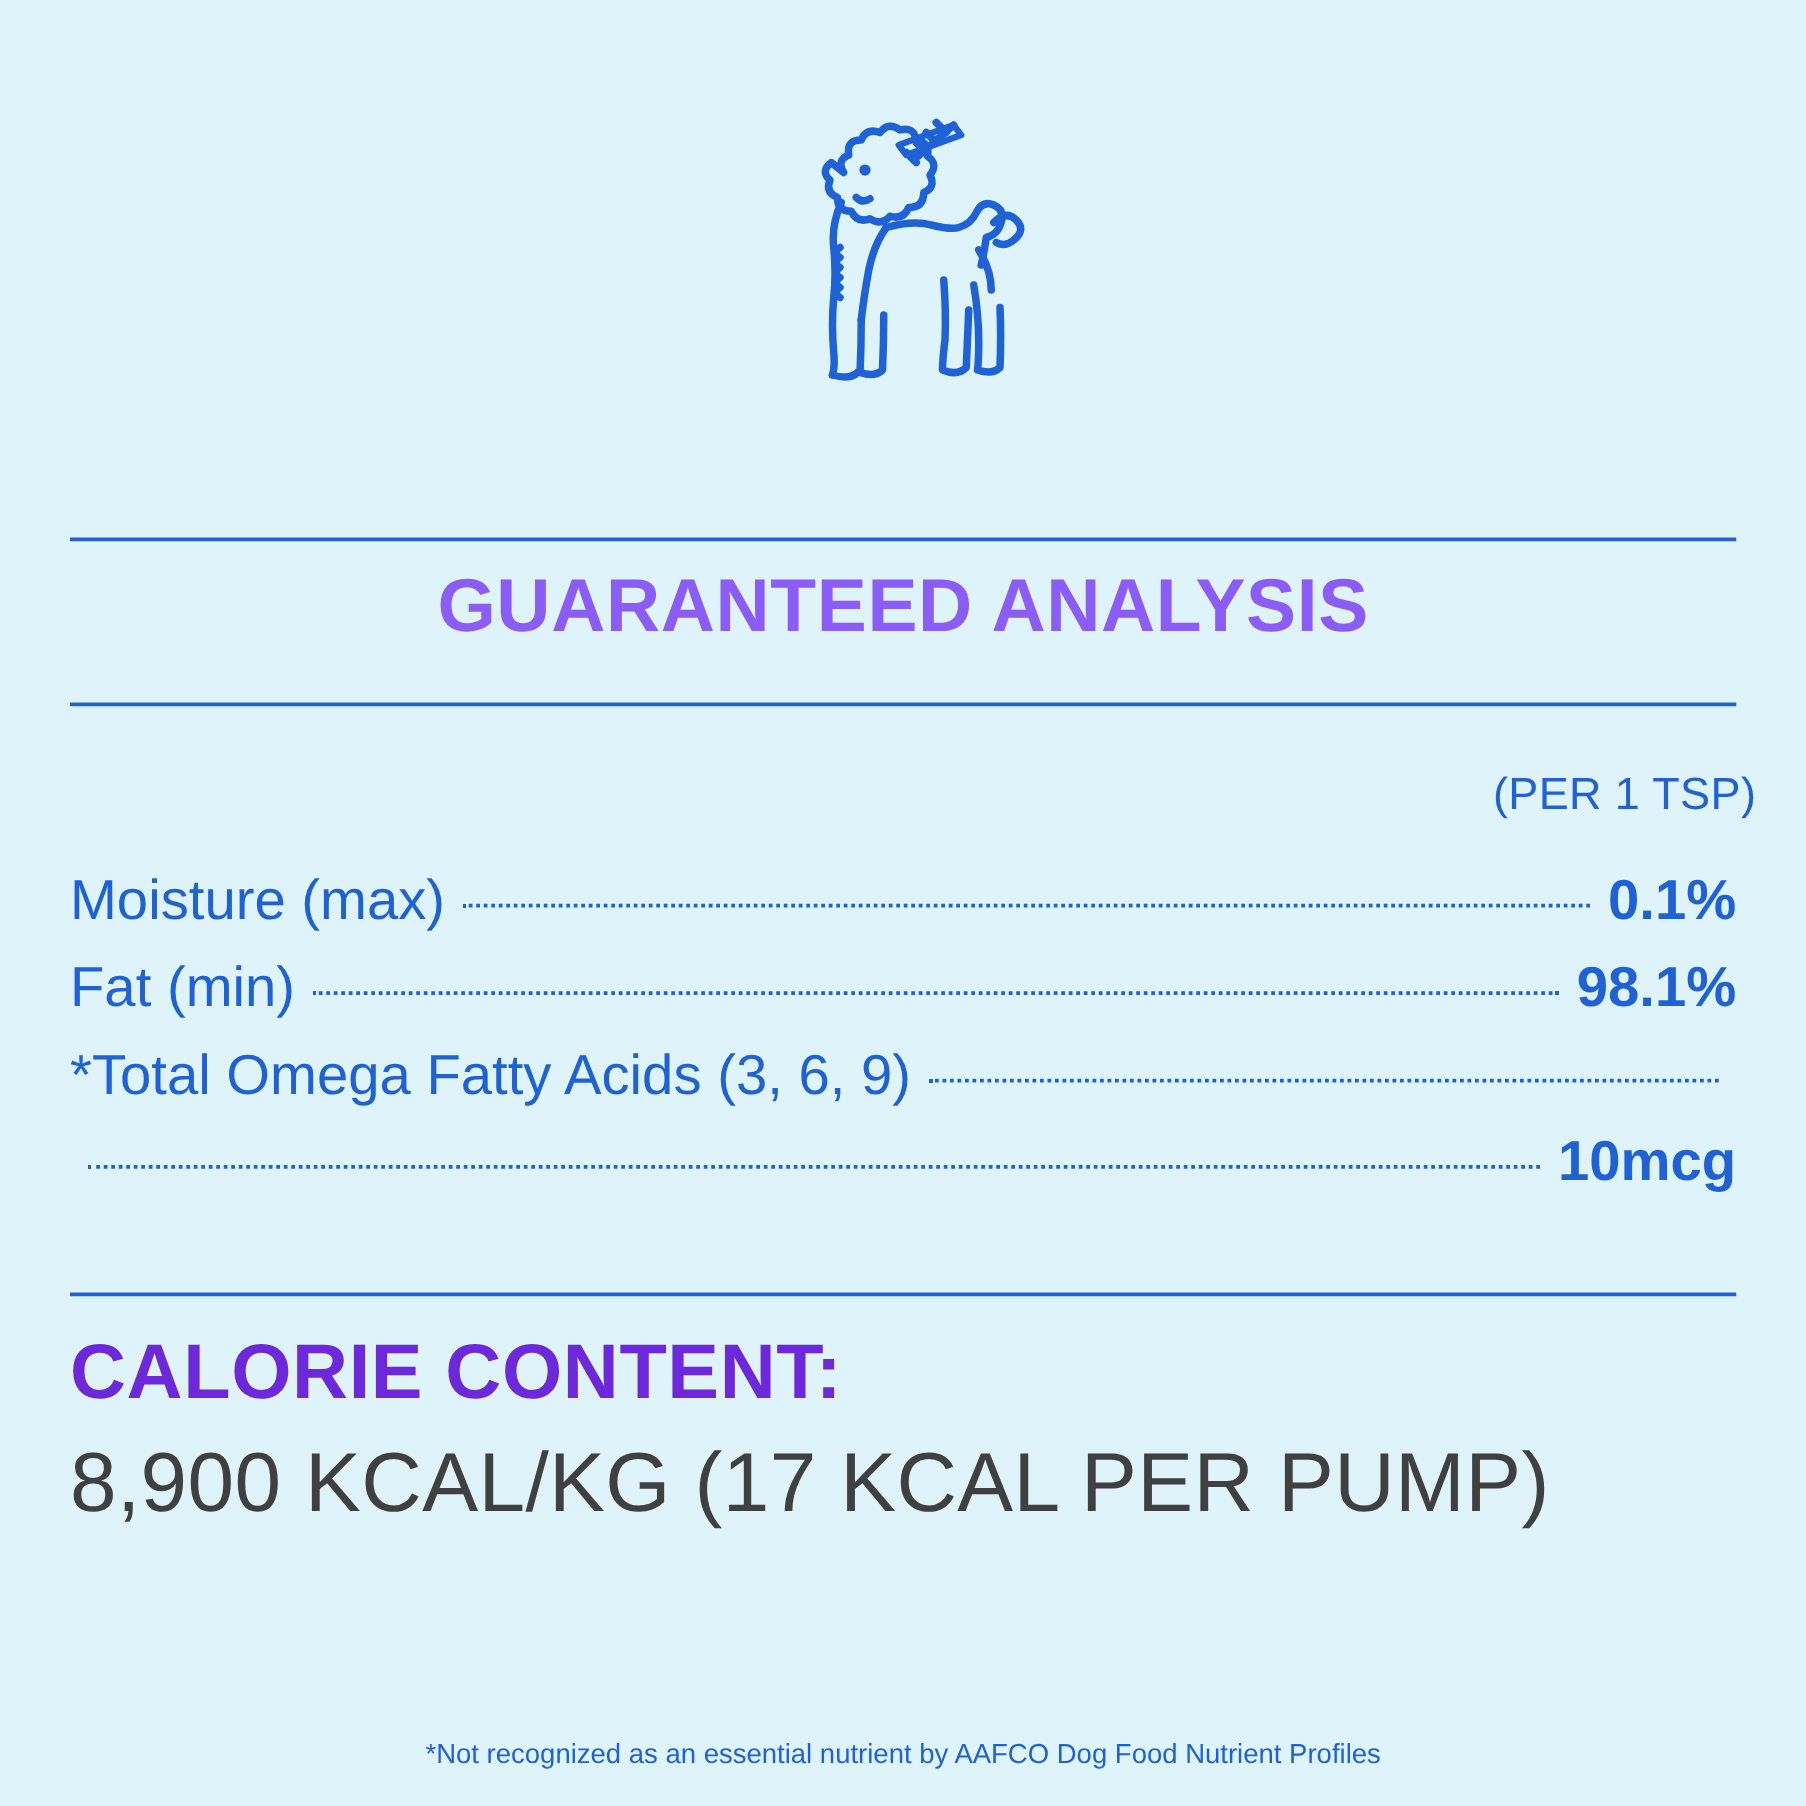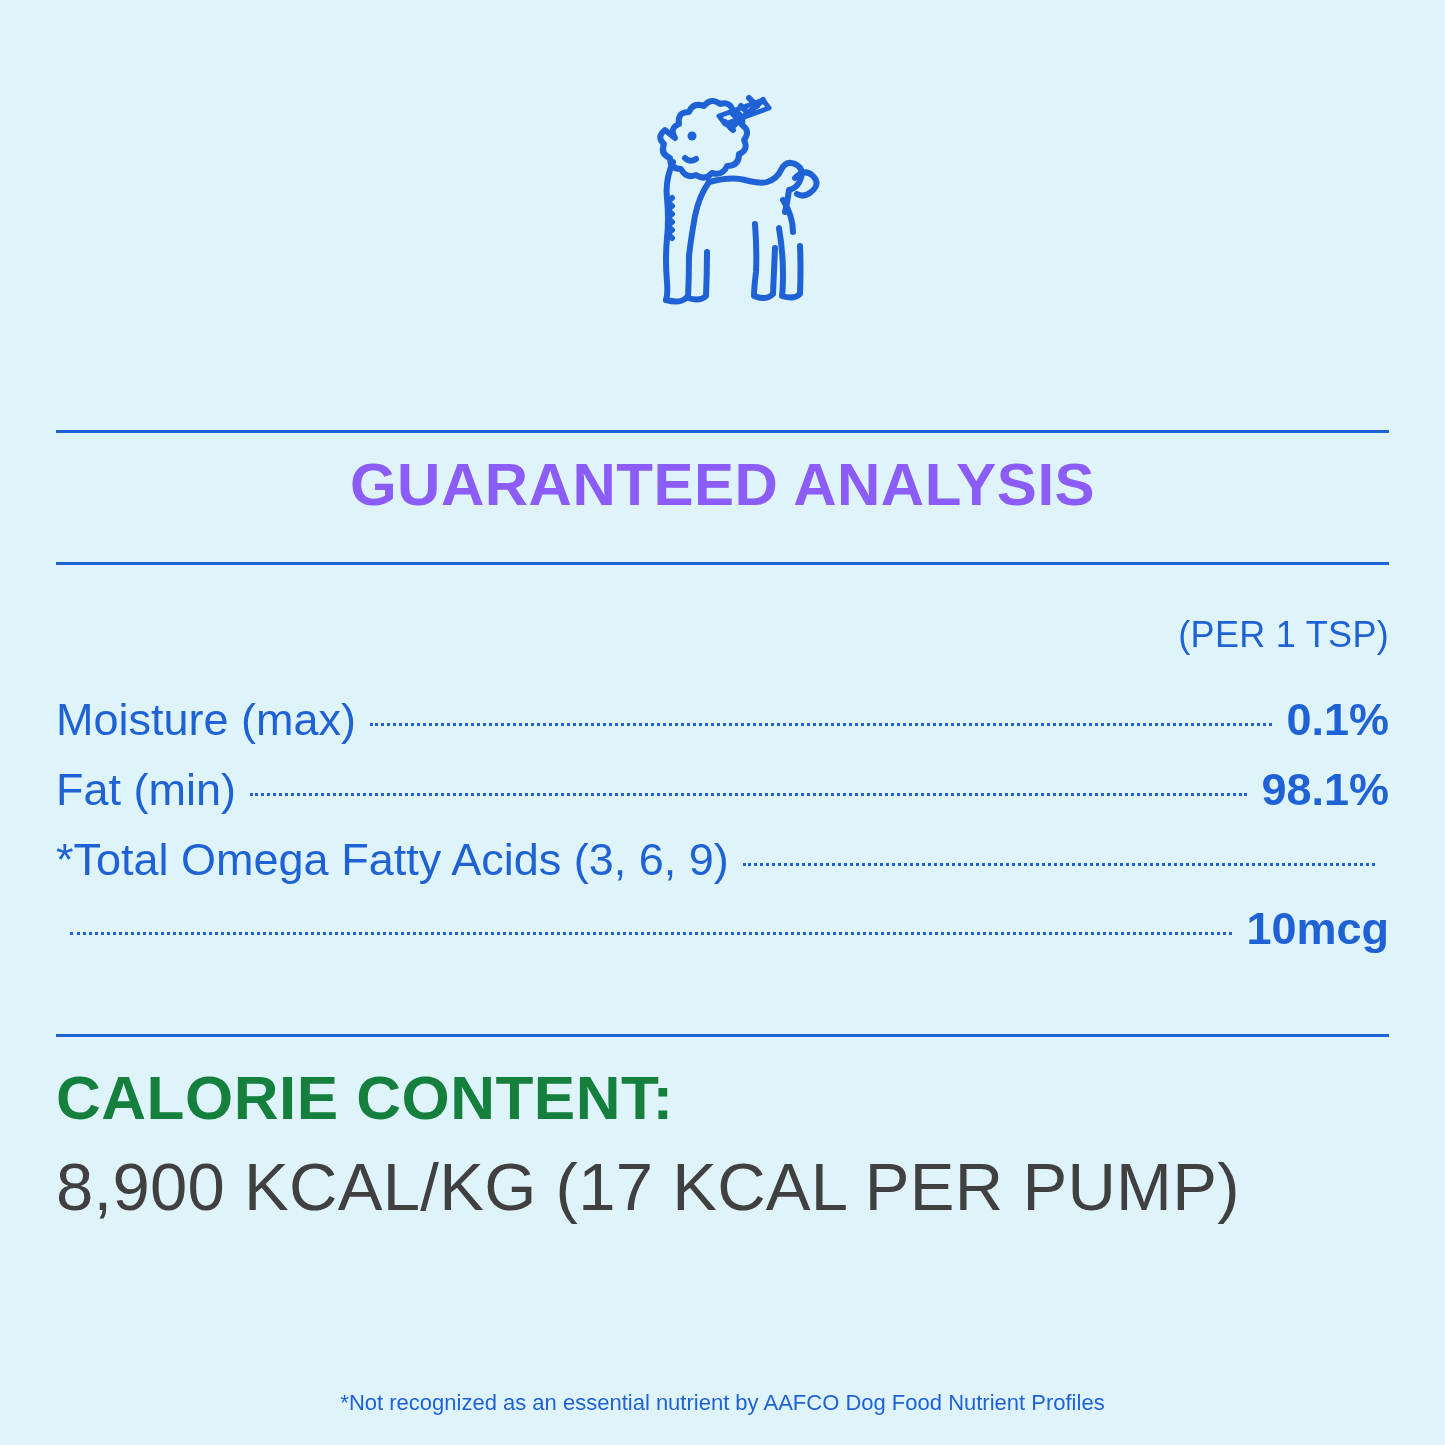--- a/index.html
+++ b/index.html
@@ -59,21 +59,21 @@
     font-weight: bold;
     letter-spacing: 0.5px;
     color: #8b5cf6;
     line-height: 1.1;
   }
 
   
   .per-serving {
     position: absolute;
     top: 614px;
-    left: 56px;
+    left: 72px;
     width: 1333px;
     text-align: right;
     font-size: 36px;
     color: #1f62d6;
     letter-spacing: 0.3px;
   }
 
   
   .rows {
     position: absolute;
@@ -109,21 +109,21 @@
   }
 
   
   .calorie-heading {
     position: absolute;
     top: 1062px;
     left: 56px;
     font-size: 62px;
     font-weight: bold;
     letter-spacing: 0.5px;
-    color: #15803d;
+    color: #6d28d9;
   }
   .calorie-value {
     position: absolute;
     top: 1148px;
     left: 56px;
     font-size: 67px;
     letter-spacing: 0.3px;
     color: #404040;
   }
 

